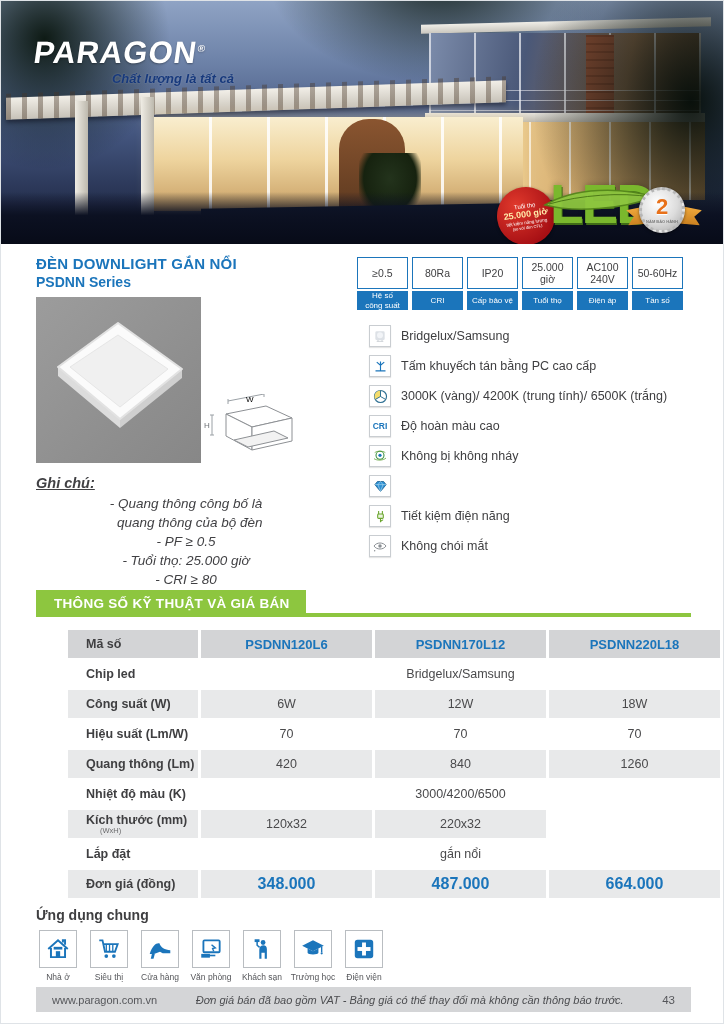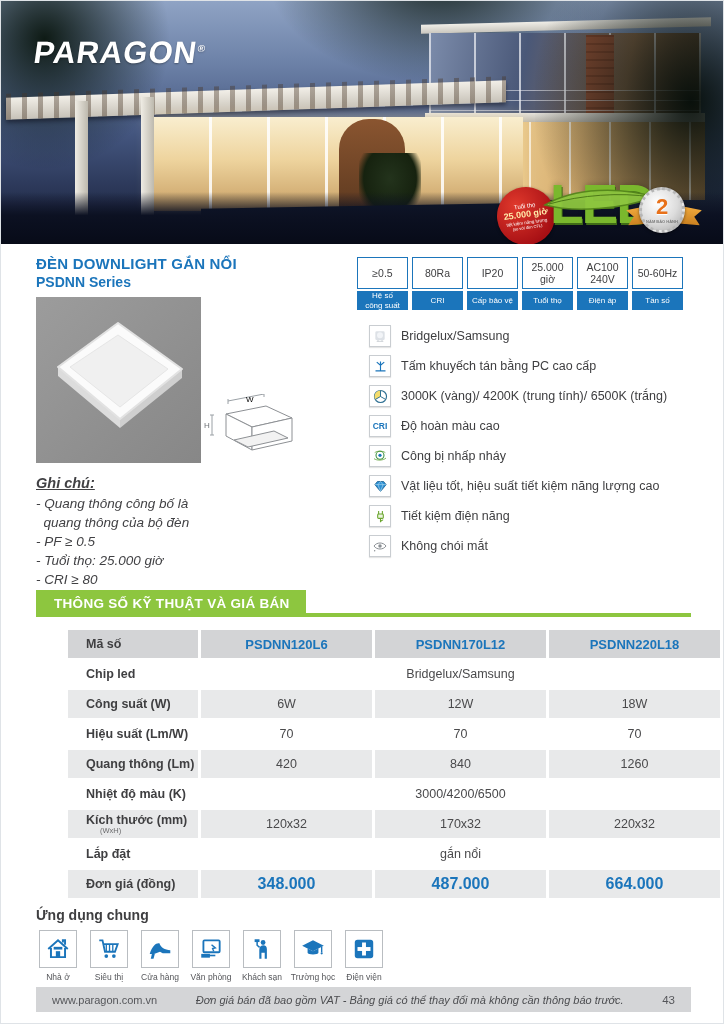--- a/index.html
+++ b/index.html
@@ -45,21 +45,21 @@
   .medal-num{color:#e8711a;font-size:22px;font-weight:900;line-height:1;text-shadow:0 1px 0 #fff;}
   .medal-cap{font-size:4px;color:#7a7a7a;font-weight:bold;margin-top:1px;text-align:center;}
 
   
   .prod-title{position:absolute;left:35px;top:254px;color:#1b75bb;font-weight:bold;}
   .pt1{font-size:15px;letter-spacing:.2px;} .pt2{font-size:14px;margin-top:2px;}
   .prod-img{position:absolute;left:35px;top:296px;width:165px;height:166px;background:linear-gradient(135deg,#9c9c9c,#878787);}
   .dim-diagram{position:absolute;left:203px;top:393px;}
   .notes{position:absolute;left:35px;top:474px;width:300px;color:#414144;}
   .notes-h{font-size:14.5px;font-weight:bold;font-style:italic;text-decoration:underline;margin-bottom:4px;}
-  .note-line{font-size:13.5px;font-style:italic;line-height:1.4;white-space:pre;}
+  .note-line{font-size:13.5px;font-style:italic;line-height:1.4;white-space:pre;text-align:center;}
 
   
   .spec-badges{position:absolute;left:356px;top:256px;width:330px;display:flex;gap:4px;}
   .spec-badge{width:51px;}
   .spec-value{height:32px;border:1px solid #1b75bb;background:#fff;color:#3f3f41;font-size:10.5px;display:flex;align-items:center;justify-content:center;text-align:center;white-space:pre-line;line-height:1.15;box-sizing:border-box;}
   .spec-label{margin-top:2px;height:19px;background:#1b75bb;color:#fff;font-size:8px;display:flex;align-items:center;justify-content:center;text-align:center;white-space:pre-line;line-height:1.15;}
   .features{position:absolute;left:368px;top:316px;width:345px;}
   .features-h{color:#1b75bb;font-size:15px;font-weight:bold;margin-bottom:6px;}
   .feat{display:flex;align-items:center;gap:10px;height:22px;margin-top:8px;}
   .f-icon{flex:0 0 22px;width:22px;height:22px;border:1px solid #c9cdd1;background:#fff;display:flex;align-items:center;justify-content:center;box-shadow:0 1px 1px rgba(0,0,0,.1);box-sizing:border-box;}
@@ -116,20 +116,21 @@
     <div class="pav-glass"></div>
     <div class="pav-col c1"></div>
     <div class="pav-arch"></div>
     <div class="plant"></div>
     <div class="tree tree-r"></div>
     <div class="deck"></div>
     <div class="fg"></div>
 
     <div class="logo">
       <div class="logo-text"><span>PARAGON</span><sup>®</sup></div>
+      <div class="logo-tag">Chất lượng là tất cả</div>
     </div>
 
     <div class="badge-life">
       <div class="bl1">Tuổi thọ</div>
       <div class="bl2">25.000 giờ</div>
       <div class="bl3">tiết kiệm năng lượng</div>
       <div class="bl4">(so với đèn CFL)</div>
     </div>
     <div class="badge-led">LED</div>
     <svg class="led-leaf" viewBox="0 0 118 34">
@@ -255,31 +256,30 @@
     </div>
 
     <div class="feat">
       <span class="f-icon">
         <svg width="16" height="16" viewBox="0 0 24 24" fill="none">
             <circle cx="12" cy="11" r="6" stroke="#3a8f3e" stroke-width="1.6"></circle>
             <circle cx="12" cy="11" r="2.4" fill="#1b75bb"></circle>
             <path d="M3 16 C7 19 17 19 21 15 M4 7 C8 4 16 4 20 7" stroke="#69a744" stroke-width="1.3"></path>
           </svg>
       </span>
-      <span class="f-text">Công bị nhấp nháy</span>
+      <span class="f-text">Không bị không nháy</span>
     </div>
 
     <div class="feat">
       <span class="f-icon">
         <svg width="15" height="15" viewBox="0 0 24 24">
             <path d="M7 4 H17 L21 9 L12 20 L3 9 Z" fill="#2b8fd3" stroke="#155a8a" stroke-width="1.2"></path>
             <path d="M3 9 H21 M12 20 L8 9 L12 4 L16 9 Z" fill="none" stroke="#bfe2f5" stroke-width="0.9"></path>
           </svg>
       </span>
-      <span class="f-text">Vật liệu tốt, hiệu suất tiết kiệm năng lượng cao</span>
     </div>
 
     <div class="feat">
       <span class="f-icon">
         <svg width="15" height="15" viewBox="0 0 24 24" fill="none" stroke="#6aa52e" stroke-width="1.7">
             <path d="M9 3 V8 M15 3 V8"></path>
             <rect x="7.5" y="8" width="9" height="7" rx="1.5" fill="#eaf4dc"></rect>
             <path d="M12 15 V21 M12 21 C12 18 15 19 16 17"></path>
           </svg>
       </span>
@@ -335,21 +335,20 @@
     <div class="trow row-white">
       <div class="cell cell-label">Nhiệt độ màu (K)</div>
       <div class="cell span3">3000/4200/6500</div>
     </div>
     <div class="trow row-gray">
       <div class="cell cell-label">
         <span>Kích thước (mm)</span>
         <span class="sub">(WxH)</span>
       </div>
       <div class="cell">120x32</div>
-      <div class="cell">170x32</div>
       <div class="cell">220x32</div>
     </div>
     <div class="trow row-white">
       <div class="cell cell-label">Lắp đặt</div>
       <div class="cell span3">gắn nổi</div>
     </div>
     <div class="trow row-gray">
       <div class="cell cell-label">Đơn giá (đồng)</div>
       <div class="cell price">348.000</div>
       <div class="cell price">487.000</div>

